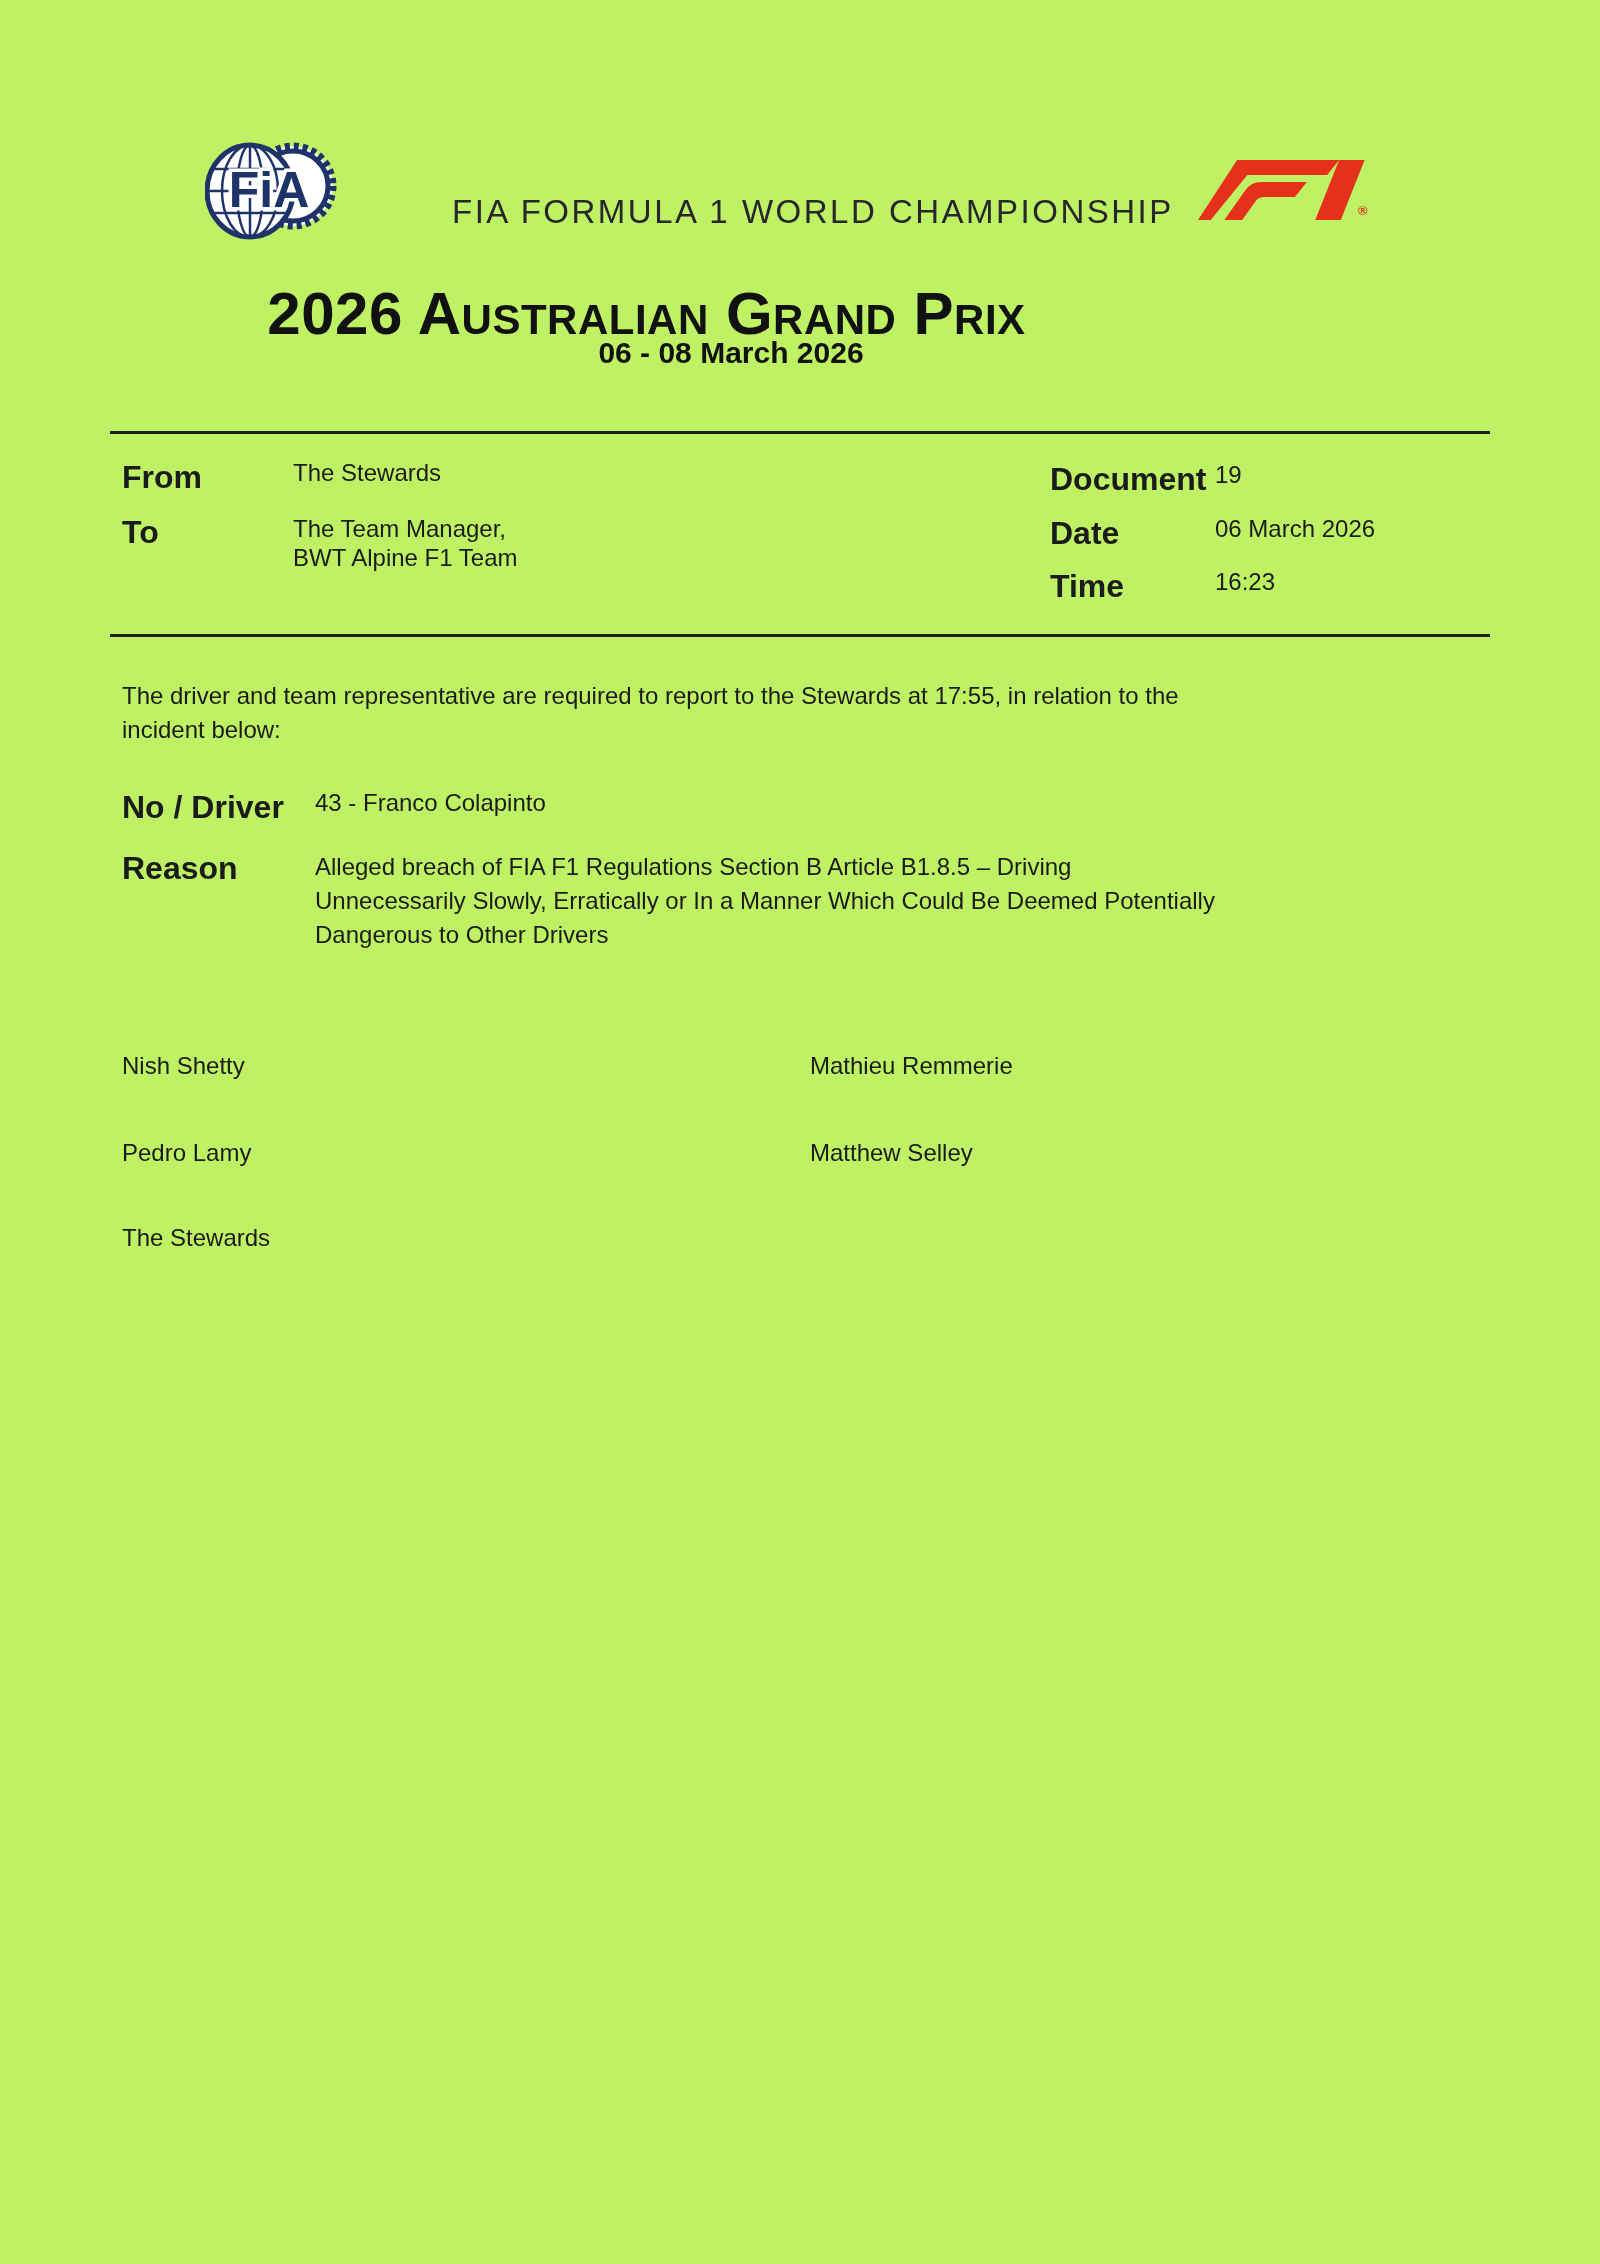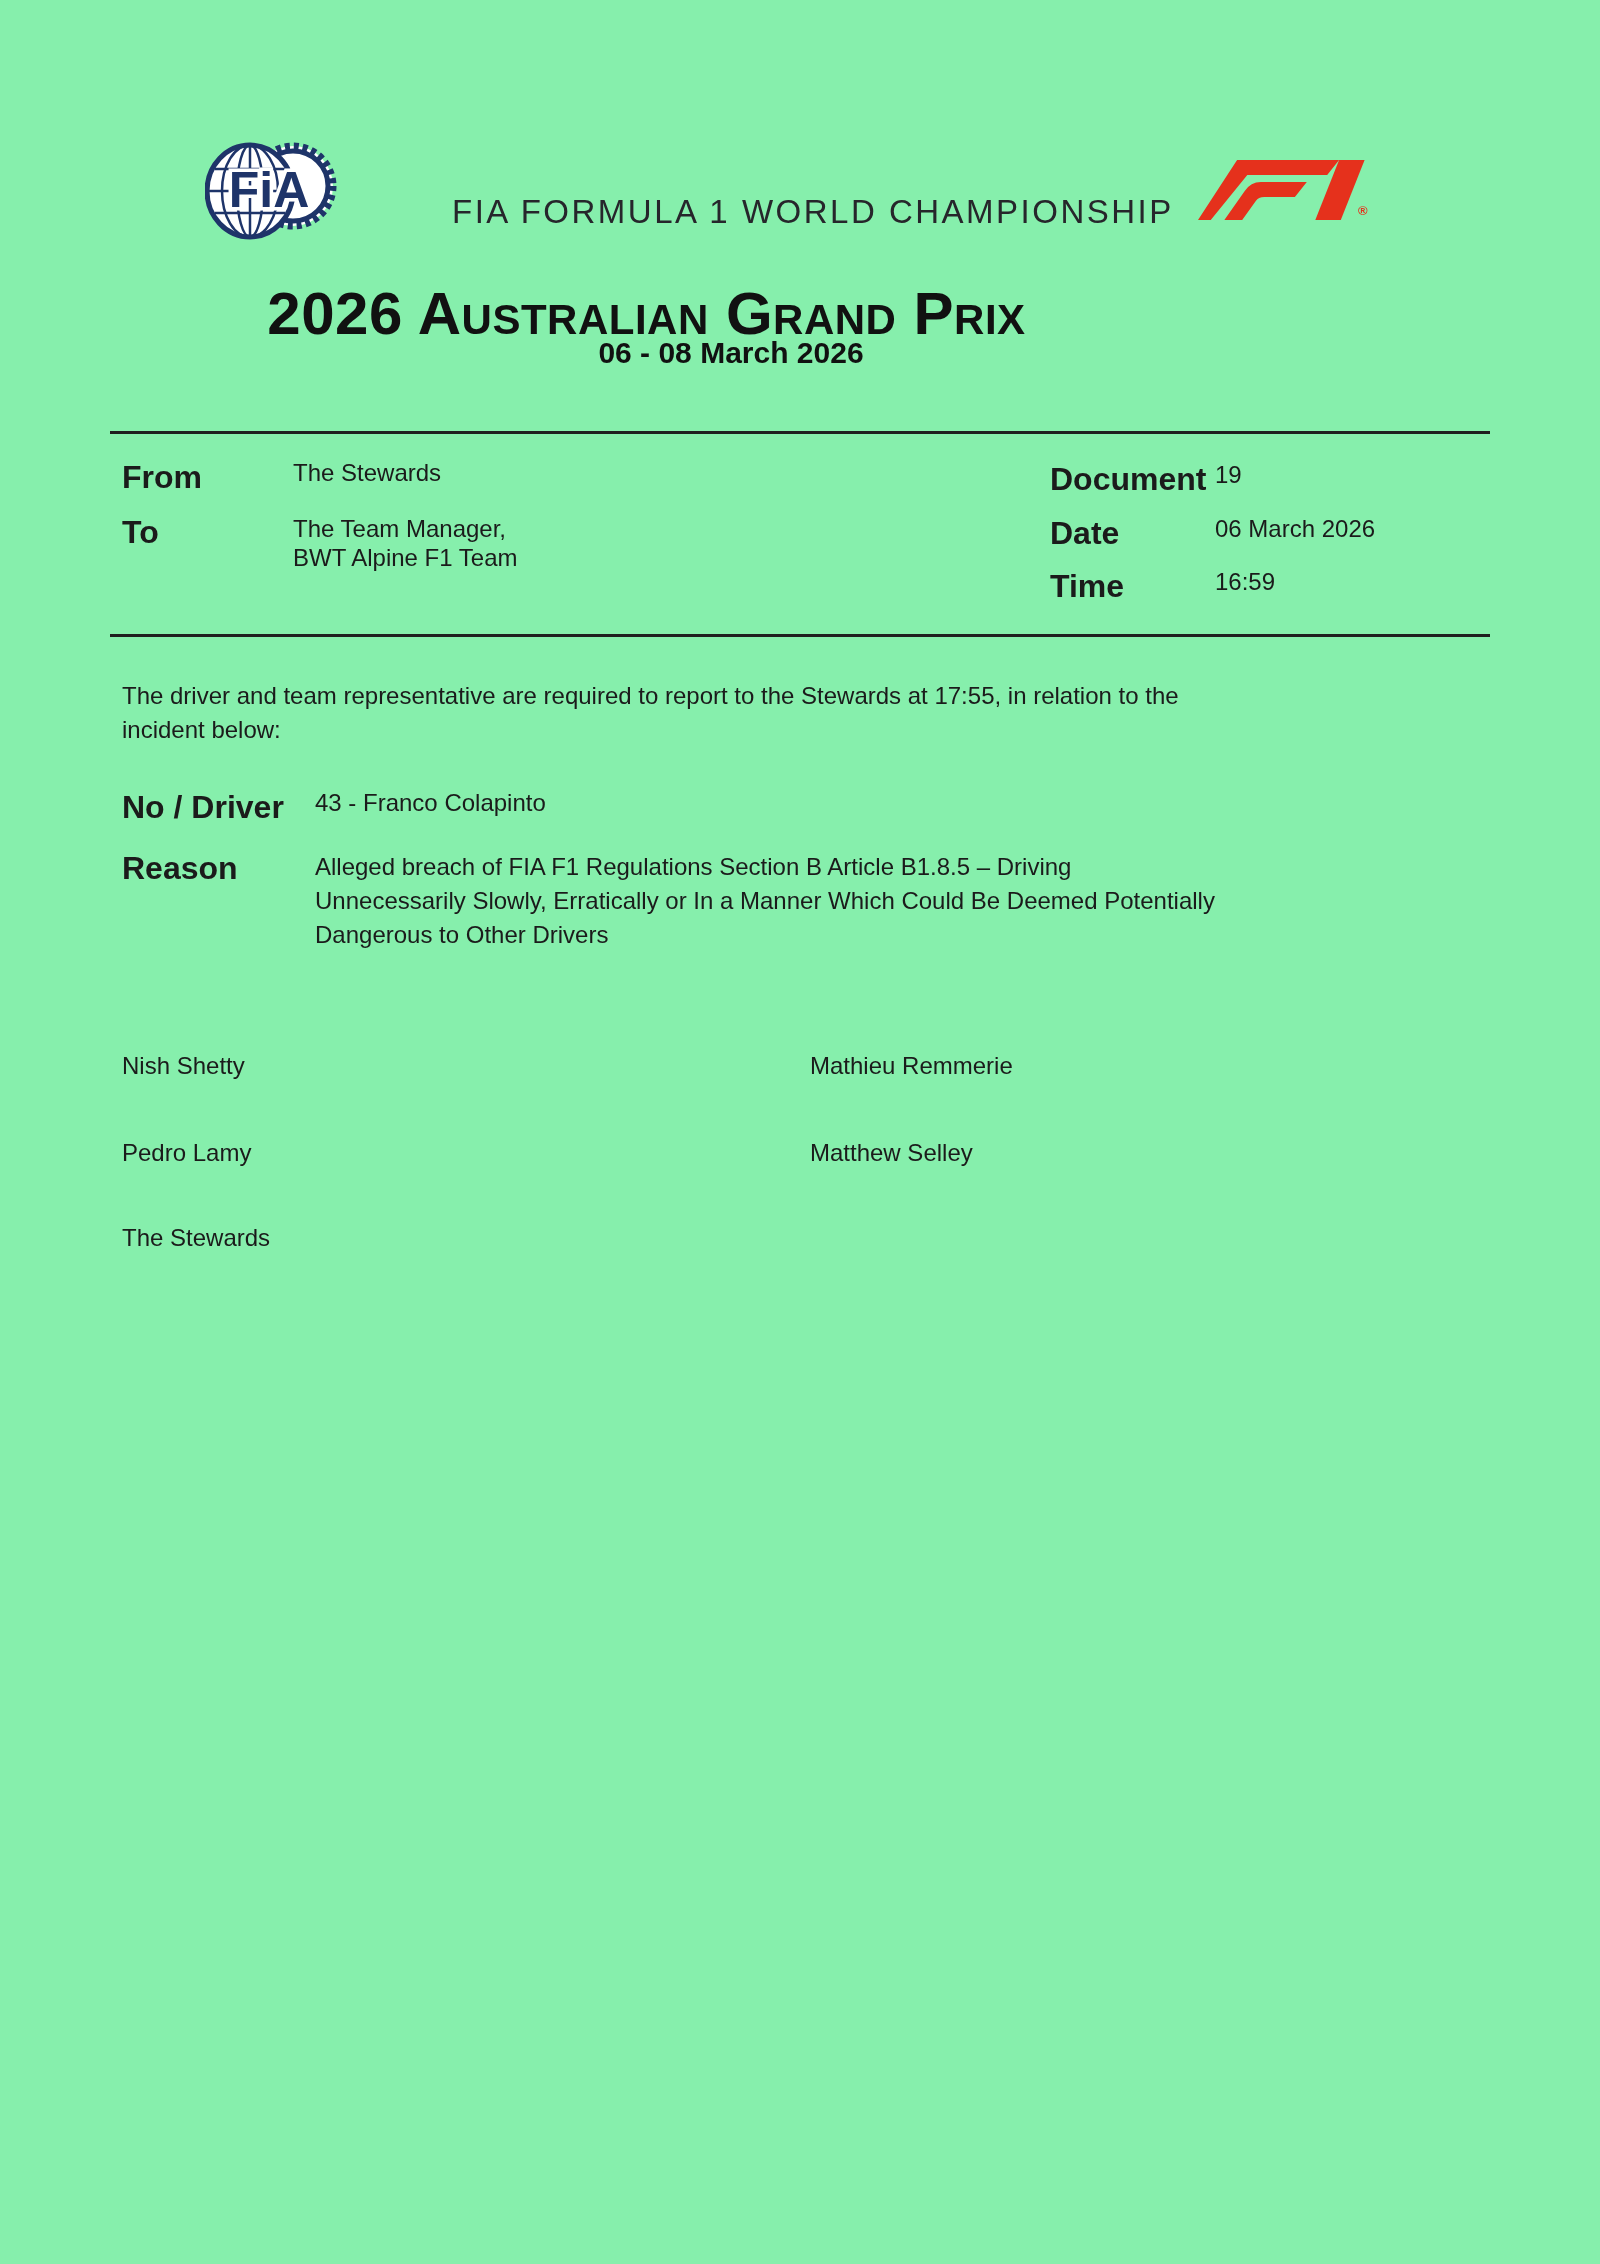--- a/index.html
+++ b/index.html
@@ -1,19 +1,19 @@
 <!DOCTYPE html>
 <html><head>
 <meta charset="utf-8">
 <style>
   html,body{margin:0;padding:0;background:#ffffff;}
   .page{
     position:relative;
     width:1600px;height:2264px;
-    background:#86efac;
+    background:#bef264;
     font-family:"Liberation Sans", sans-serif;
     color:#1b1b1b;
     overflow:hidden;
   }
   .abs{position:absolute;}
   
   .championship{
     left:452px;top:181px;
     font-size:33px;font-weight:200;
     letter-spacing:2.5px;
@@ -99,21 +99,21 @@
   <div class="abs val multi" style="left:293px;top:514px;">The Team Manager,
 BWT Alpine F1 Team</div>
 
   <div class="abs lbl" style="left:1050px;top:461px;">Document</div>
   <div class="abs val" style="left:1215px;top:461px;">19</div>
 
   <div class="abs lbl" style="left:1050px;top:515px;">Date</div>
   <div class="abs val" style="left:1215px;top:515px;">06 March 2026</div>
 
   <div class="abs lbl" style="left:1050px;top:568px;">Time</div>
-  <div class="abs val" style="left:1215px;top:568px;">16:59</div>
+  <div class="abs val" style="left:1215px;top:568px;">16:23</div>
 
   <div class="abs bodytext">The driver and team representative are required to report to the Stewards at 17:55, in relation to the
 incident below:</div>
 
   <div class="abs lbl" style="left:122px;top:789px;">No / Driver</div>
   <div class="abs val" style="left:315px;top:789px;">43 - Franco Colapinto</div>
 
   <div class="abs lbl" style="left:122px;top:850px;">Reason</div>
   <div class="abs reason-val" style="left:315px;top:850px;width:1100px;">Alleged breach of FIA F1 Regulations Section B Article B1.8.5 – Driving
 Unnecessarily Slowly, Erratically or In a Manner Which Could Be Deemed Potentially

